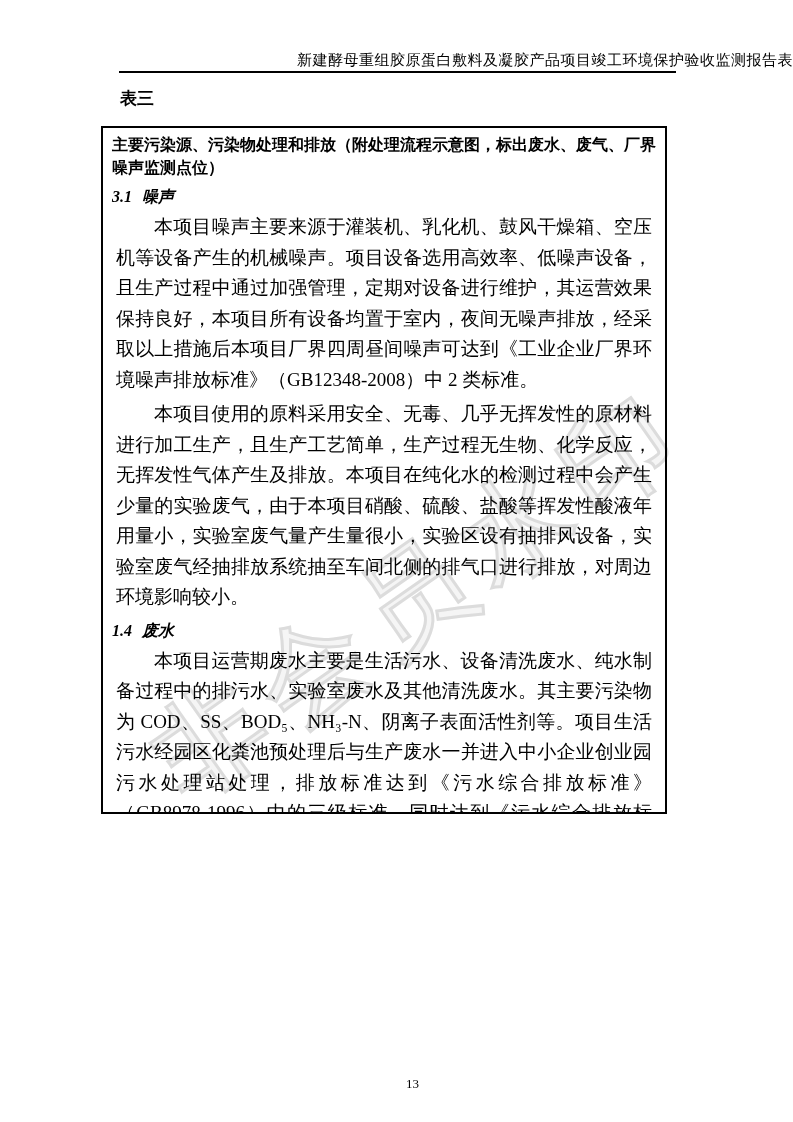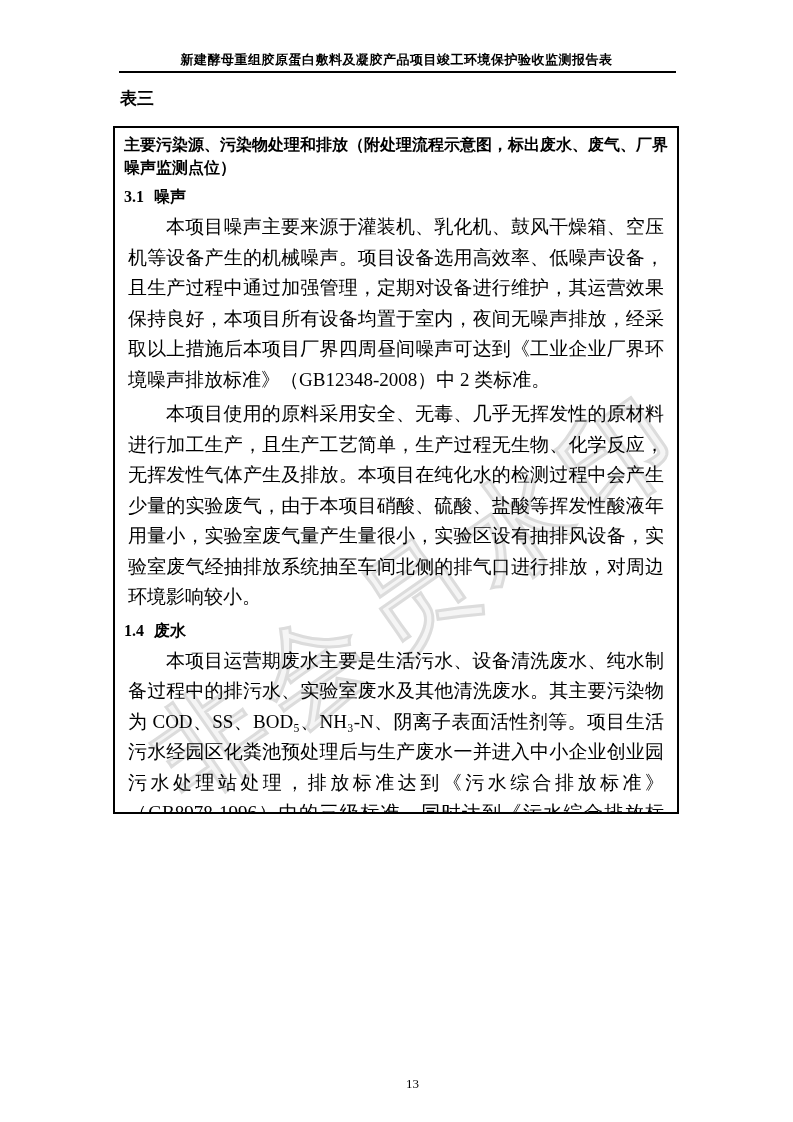--- a/index.html
+++ b/index.html
@@ -11,41 +11,41 @@
   .watermark {
     position:absolute; left:420px; top:595px; z-index:0;
     transform:translate(-50%,-50%) rotate(-35deg);
     font-family:"Liberation Sans","DejaVu Sans",sans-serif;
     font-size:110px; letter-spacing:14px; white-space:nowrap;
     color:#f5f5f5; -webkit-text-stroke:3px #dcdcdc;
     pointer-events:none; user-select:none;
   }
   .header-title {
     position:absolute; top:51px; left:0; width:100%; z-index:1;
-    text-align:center; font-size:13px; font-weight:bold; letter-spacing:0.5px;
+    text-align:right; font-size:15px; font-weight:normal; letter-spacing:0.5px;
   }
   .header-rule {
     position:absolute; top:71px; left:119px; width:557px; height:2px;
     background:#000; z-index:1;
   }
   .table-label {
     position:absolute; top:87px; left:120px; z-index:1;
     font-size:17px; font-weight:bold;
   }
   .report-table {
-    position:absolute; left:113px; top:126px; width:566px; height:688px;
+    position:absolute; left:101px; top:126px; width:566px; height:688px;
     border:2px solid #000; box-sizing:border-box; padding:4px 9px 0 9px;
     z-index:1; background:transparent; overflow:hidden;
   }
   .table-title {
     font-size:16px; font-weight:bold; line-height:23px;
     text-align:justify; margin:1px 0 2px 0;
   }
   .sec-heading {
-    font-size:16px; font-weight:bold; line-height:22px; margin:7px 0 2px 0;
+    font-size:16px; font-weight:bold; line-height:22px; margin:7px 0 2px 0;font-style:italic;
   }
   .sec-num { margin-right:10px; }
   .sec-para {
     font-size:19px; line-height:30.5px; text-align:justify;
     text-indent:2em; margin:4px;
   }
   .page-number {
     position:absolute; top:1076px; left:0; width:100%; z-index:1;
     text-align:center; font-size:13px;margin-left:16px;
   }

